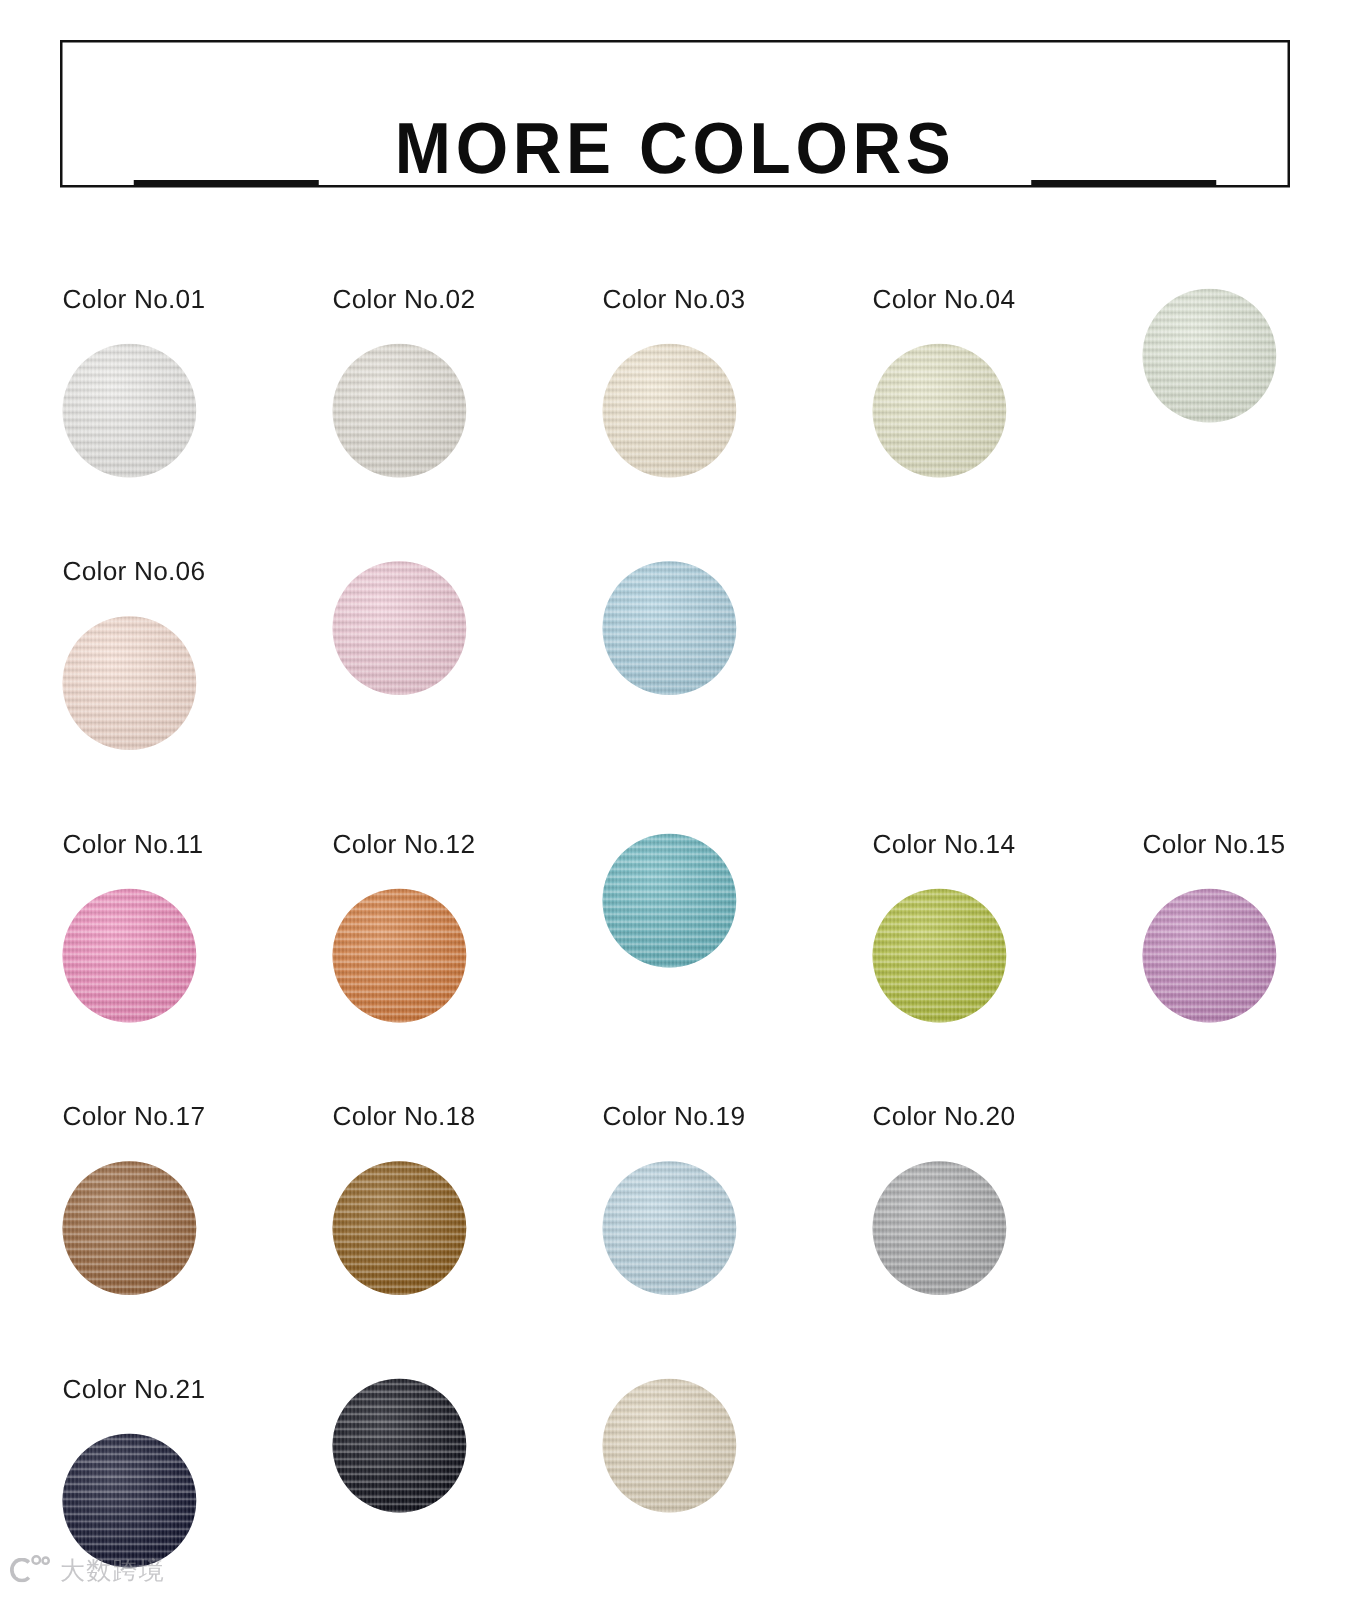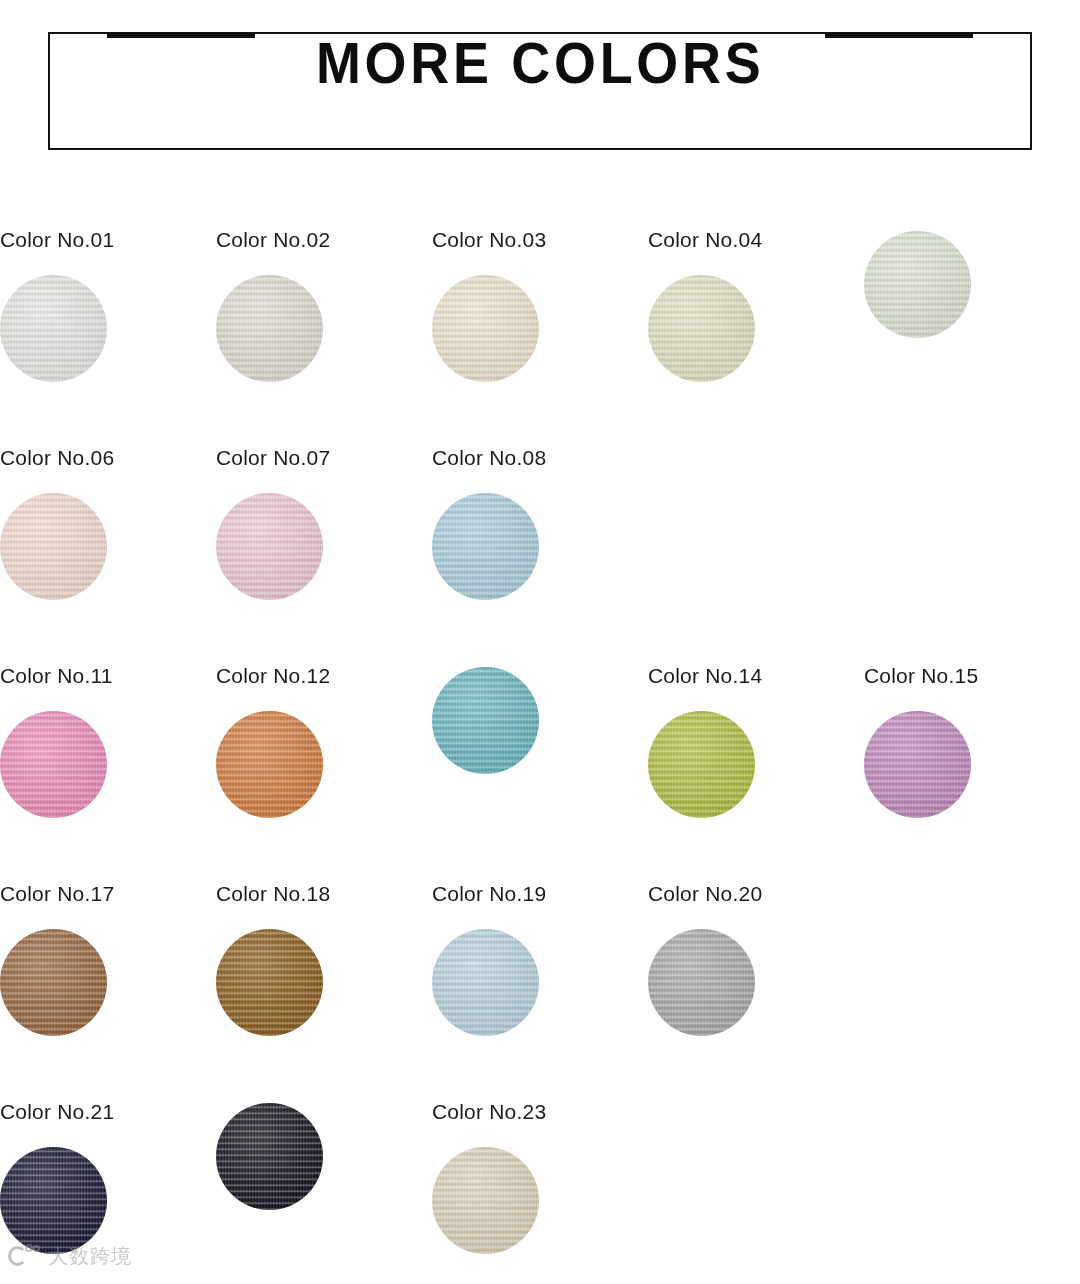--- a/index.html
+++ b/index.html
@@ -21,21 +21,21 @@
 
   
   .header-box {
     position:absolute;
     left:48px;
     top:32px;
     width:984px;
     height:118px;
     border:2px solid #111111;
     display:flex;
-    align-items:flex-start;
+    align-items:flex-end;
     justify-content:center;
     gap:44px;
   }
   .rule {
     width:148px;
     height:4px;
     background:#111111;
     flex:0 0 auto;
   }
   .header-title {
@@ -57,20 +57,21 @@
     top:206px;
     width:1080px;
   }
   .row {
     display:flex;
     height:218px;
   }
   .cell {
     width:216px;
     flex:0 0 216px;
+    padding-left:50px;
     position:relative;
   }
   .cell.empty { visibility:hidden; }
 
   .swatch-label {
     font-family:"Liberation Sans", sans-serif;
     font-size:21px;
     line-height:1;
     color:#1b1b1b;
     letter-spacing:0.2px;
@@ -197,25 +198,23 @@
         <div class="cell">
           <div class="swatch" style="background: rgb(222, 229, 213);"></div>
         </div>
       </div>
       <div class="row">
         <div class="cell">
           <div class="swatch-label">Color No.06</div>
           <div class="swatch" style="background: rgb(246, 220, 208);"></div>
         </div>
         <div class="cell">
-          <div class="swatch-label">Color No.07</div>
           <div class="swatch" style="background: rgb(240, 201, 214);"></div>
         </div>
         <div class="cell">
-          <div class="swatch-label">Color No.08</div>
           <div class="swatch" style="background: rgb(169, 207, 223);"></div>
         </div>
       </div>
       <div class="row">
         <div class="cell">
           <div class="swatch-label">Color No.11</div>
           <div class="swatch" style="background: rgb(239, 139, 187);"></div>
         </div>
         <div class="cell">
           <div class="swatch-label">Color No.12</div>
@@ -253,21 +252,20 @@
       </div>
       <div class="row">
         <div class="cell">
           <div class="swatch-label">Color No.21</div>
           <div class="swatch" style="background: rgb(17, 19, 46);"></div>
         </div>
         <div class="cell">
           <div class="swatch" style="background: rgb(13, 14, 24);"></div>
         </div>
         <div class="cell">
-          <div class="swatch-label">Color No.23</div>
           <div class="swatch" style="background: rgb(222, 210, 186);"></div>
         </div>
         <div class="cell empty"></div>
         <div class="cell empty"></div>
       </div>
     </div>
 
   <div class="watermark">
     <span class="wm-mark">
       <span class="wm-c"></span>

